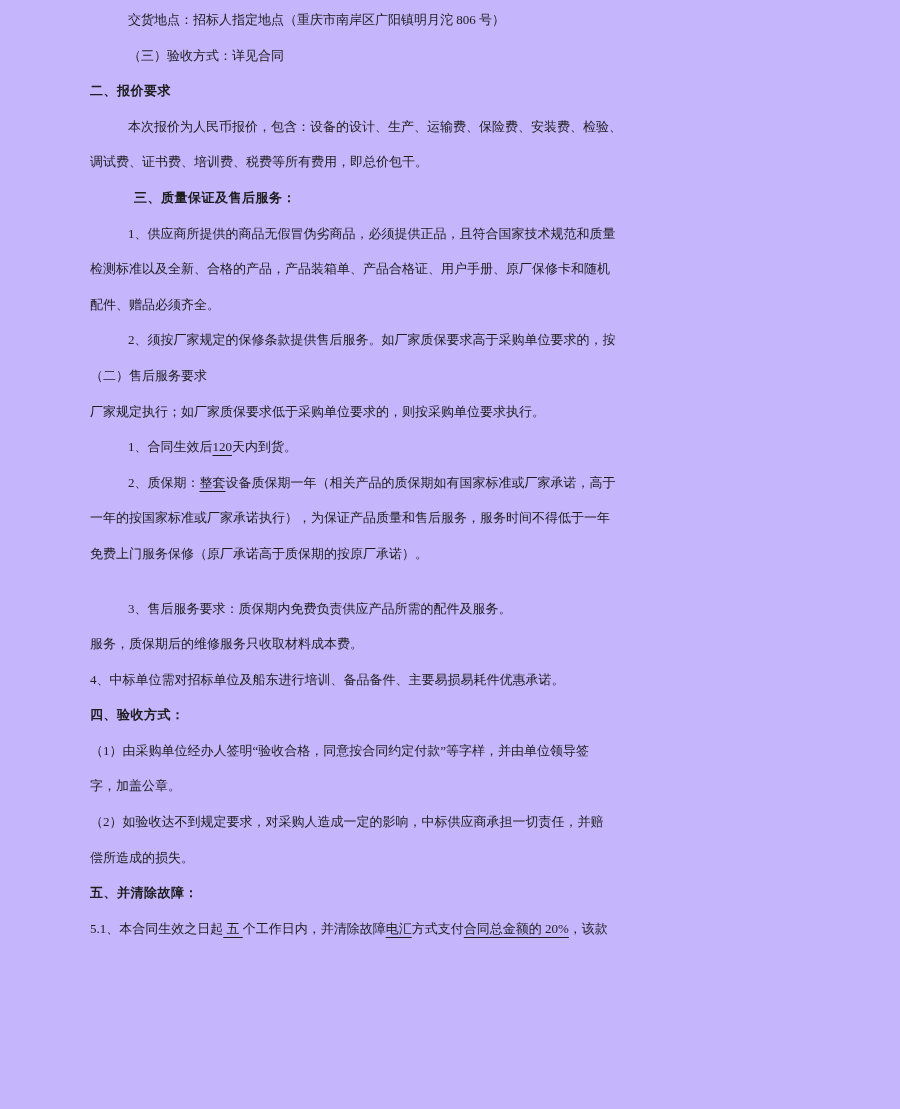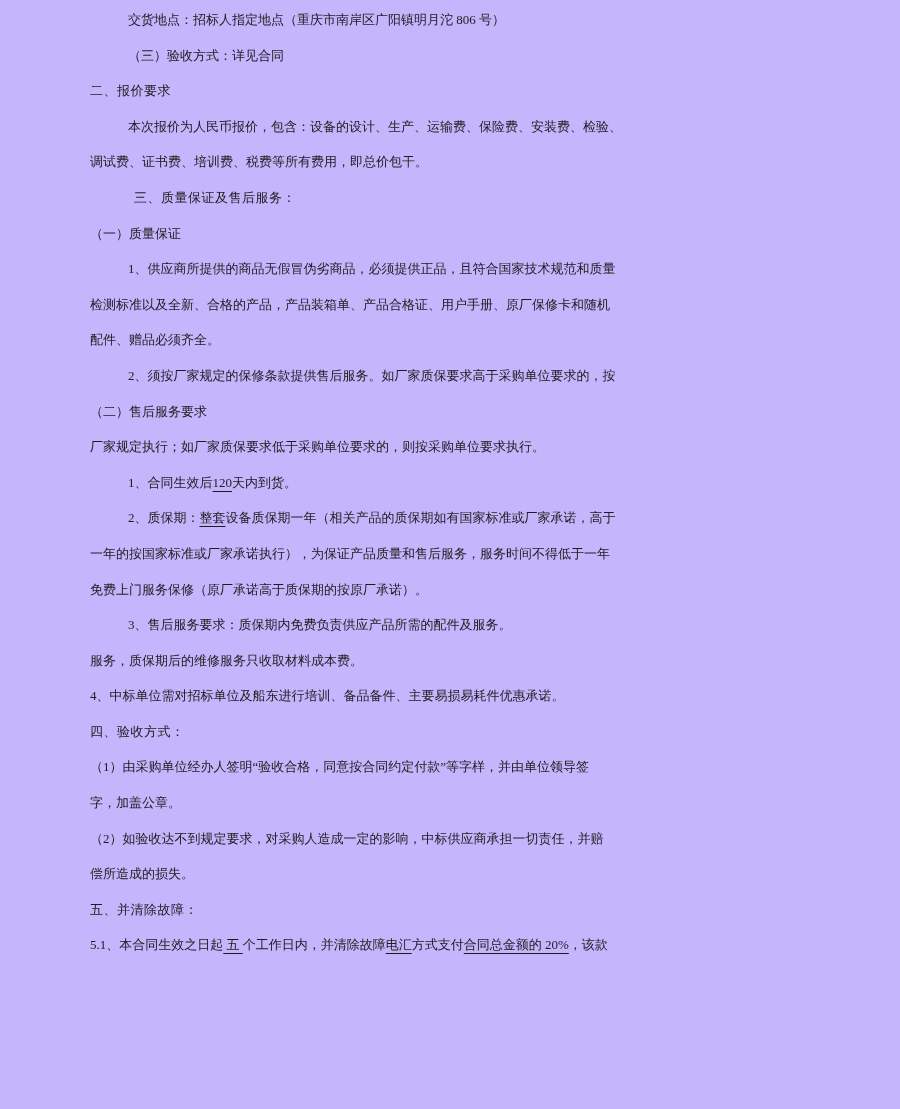--- a/index.html
+++ b/index.html
@@ -19,52 +19,51 @@
     font-family: "Liberation Serif", "DejaVu Serif", serif;
     font-size: 13px;
     line-height: 35.6px;
     color: #1d1d1d;
   }
   .line {
     white-space: pre-wrap;
     min-height: 35.6px;
   }
   .heading {
-    font-weight: normal;
+    font-weight: bold;
     font-family: "Liberation Sans", "DejaVu Sans", sans-serif;
     letter-spacing: 0.5px;
   }
   .u {
     text-decoration: underline;
     text-underline-offset: 4px;
     text-decoration-thickness: 1px;
   }
 </style>
 </head>
 <body>
 
 <div class="page" id="doc">
     <div class="line" style="padding-left: 38px;"><span>交货地点：招标人指定地点（重庆市南岸区广阳镇明月沱 806 号）</span></div>
     <div class="line" style="padding-left: 38px;"><span>（三）验收方式：详见合同</span></div>
     <div class="line heading" style="padding-left: 0px;"><span>二、报价要求</span></div>
     <div class="line" style="padding-left: 38px;"><span>本次报价为人民币报价，包含：设备的设计、生产、运输费、保险费、安装费、检验、</span></div>
     <div class="line" style="padding-left: 0px;"><span>调试费、证书费、培训费、税费等所有费用，即总价包干。</span></div>
     <div class="line heading" style="padding-left: 0px; margin-left: 44px;"><span>三、质量保证及售后服务：</span></div>
-    <div class="line" style="padding-left: 0px;"><span>（一）质量保证</span></div>
     <div class="line" style="padding-left: 38px;"><span>1、供应商所提供的商品无假冒伪劣商品，必须提供正品，且符合国家技术规范和质量</span></div>
     <div class="line" style="padding-left: 0px;"><span>检测标准以及全新、合格的产品，产品装箱单、产品合格证、用户手册、原厂保修卡和随机</span></div>
     <div class="line" style="padding-left: 0px;"><span>配件、赠品必须齐全。</span></div>
     <div class="line" style="padding-left: 38px;"><span>2、须按厂家规定的保修条款提供售后服务。如厂家质保要求高于采购单位要求的，按</span></div>
     <div class="line" style="padding-left: 0px;"><span>（二）售后服务要求</span></div>
     <div class="line" style="padding-left: 0px;"><span>厂家规定执行；如厂家质保要求低于采购单位要求的，则按采购单位要求执行。</span></div>
     <div class="line" style="padding-left: 38px;"><span>1、合同生效后</span><span class="u">120</span><span>天内到货。</span></div>
     <div class="line" style="padding-left: 38px;"><span>2、质保期：</span><span class="u">整套</span><span>设备质保期一年（相关产品的质保期如有国家标准或厂家承诺，高于</span></div>
     <div class="line" style="padding-left: 0px;"><span>一年的按国家标准或厂家承诺执行），为保证产品质量和售后服务，服务时间不得低于一年</span></div>
     <div class="line" style="padding-left: 0px;"><span>免费上门服务保修（原厂承诺高于质保期的按原厂承诺）。</span></div>
-    <div class="line" style="padding-left: 38px;"><span>3、售后服务要求：质保期内免费负责供应产品所需的配件及服务。</span></div>
+    <div class="line" style="padding-left: 38px; margin-top: 19px;"><span>3、售后服务要求：质保期内免费负责供应产品所需的配件及服务。</span></div>
     <div class="line" style="padding-left: 0px;"><span>服务，质保期后的维修服务只收取材料成本费。</span></div>
     <div class="line" style="padding-left: 0px;"><span>4、中标单位需对招标单位及船东进行培训、备品备件、主要易损易耗件优惠承诺。</span></div>
     <div class="line heading" style="padding-left: 0px;"><span>四、验收方式：</span></div>
     <div class="line" style="padding-left: 0px;"><span>（1）由采购单位经办人签明“验收合格，同意按合同约定付款”等字样，并由单位领导签</span></div>
     <div class="line" style="padding-left: 0px;"><span>字，加盖公章。</span></div>
     <div class="line" style="padding-left: 0px;"><span>（2）如验收达不到规定要求，对采购人造成一定的影响，中标供应商承担一切责任，并赔</span></div>
     <div class="line" style="padding-left: 0px;"><span>偿所造成的损失。</span></div>
     <div class="line heading" style="padding-left: 0px;"><span>五、并清除故障：</span></div>
     <div class="line" style="padding-left: 0px;"><span>5.1、本合同生效之日起</span><span class="u"> 五 </span><span>个工作日内，并清除故障</span><span class="u">电汇</span><span>方式支付</span><span class="u">合同总金额的 20%</span><span>，该款</span></div>
     <div class="line" style="padding-left: 0px;"></div>

